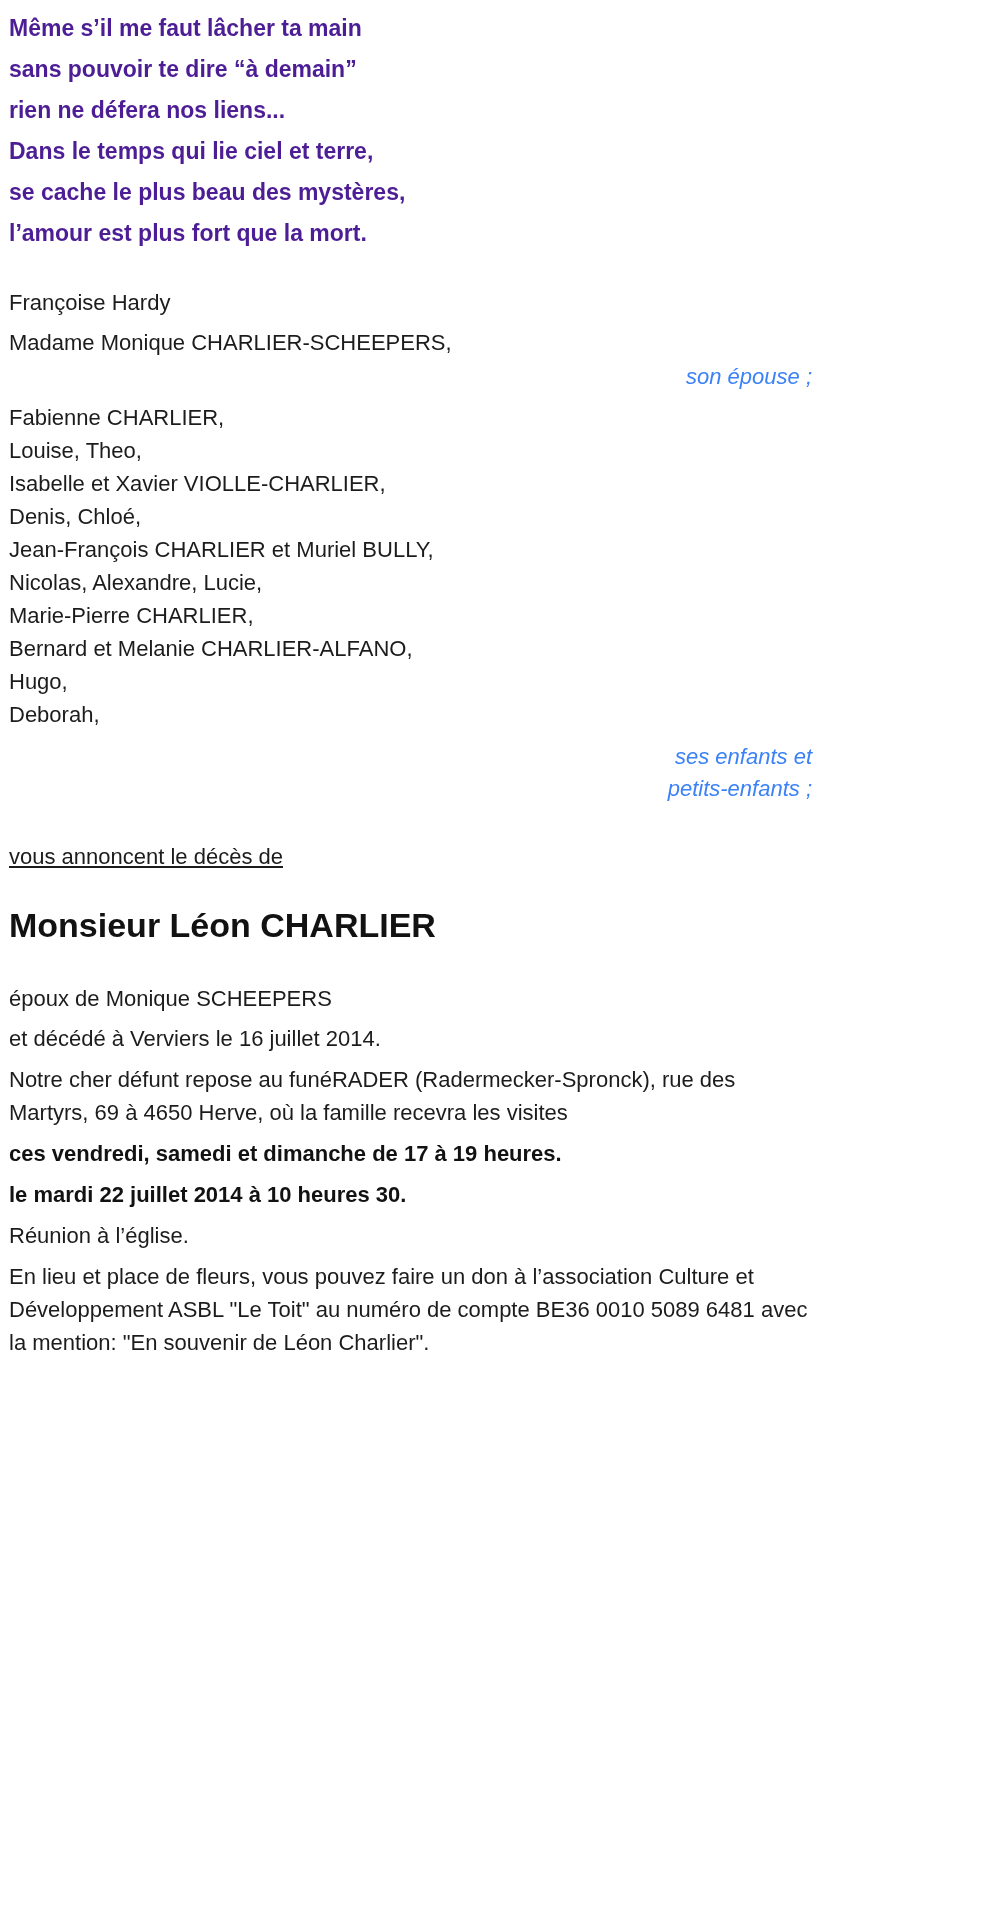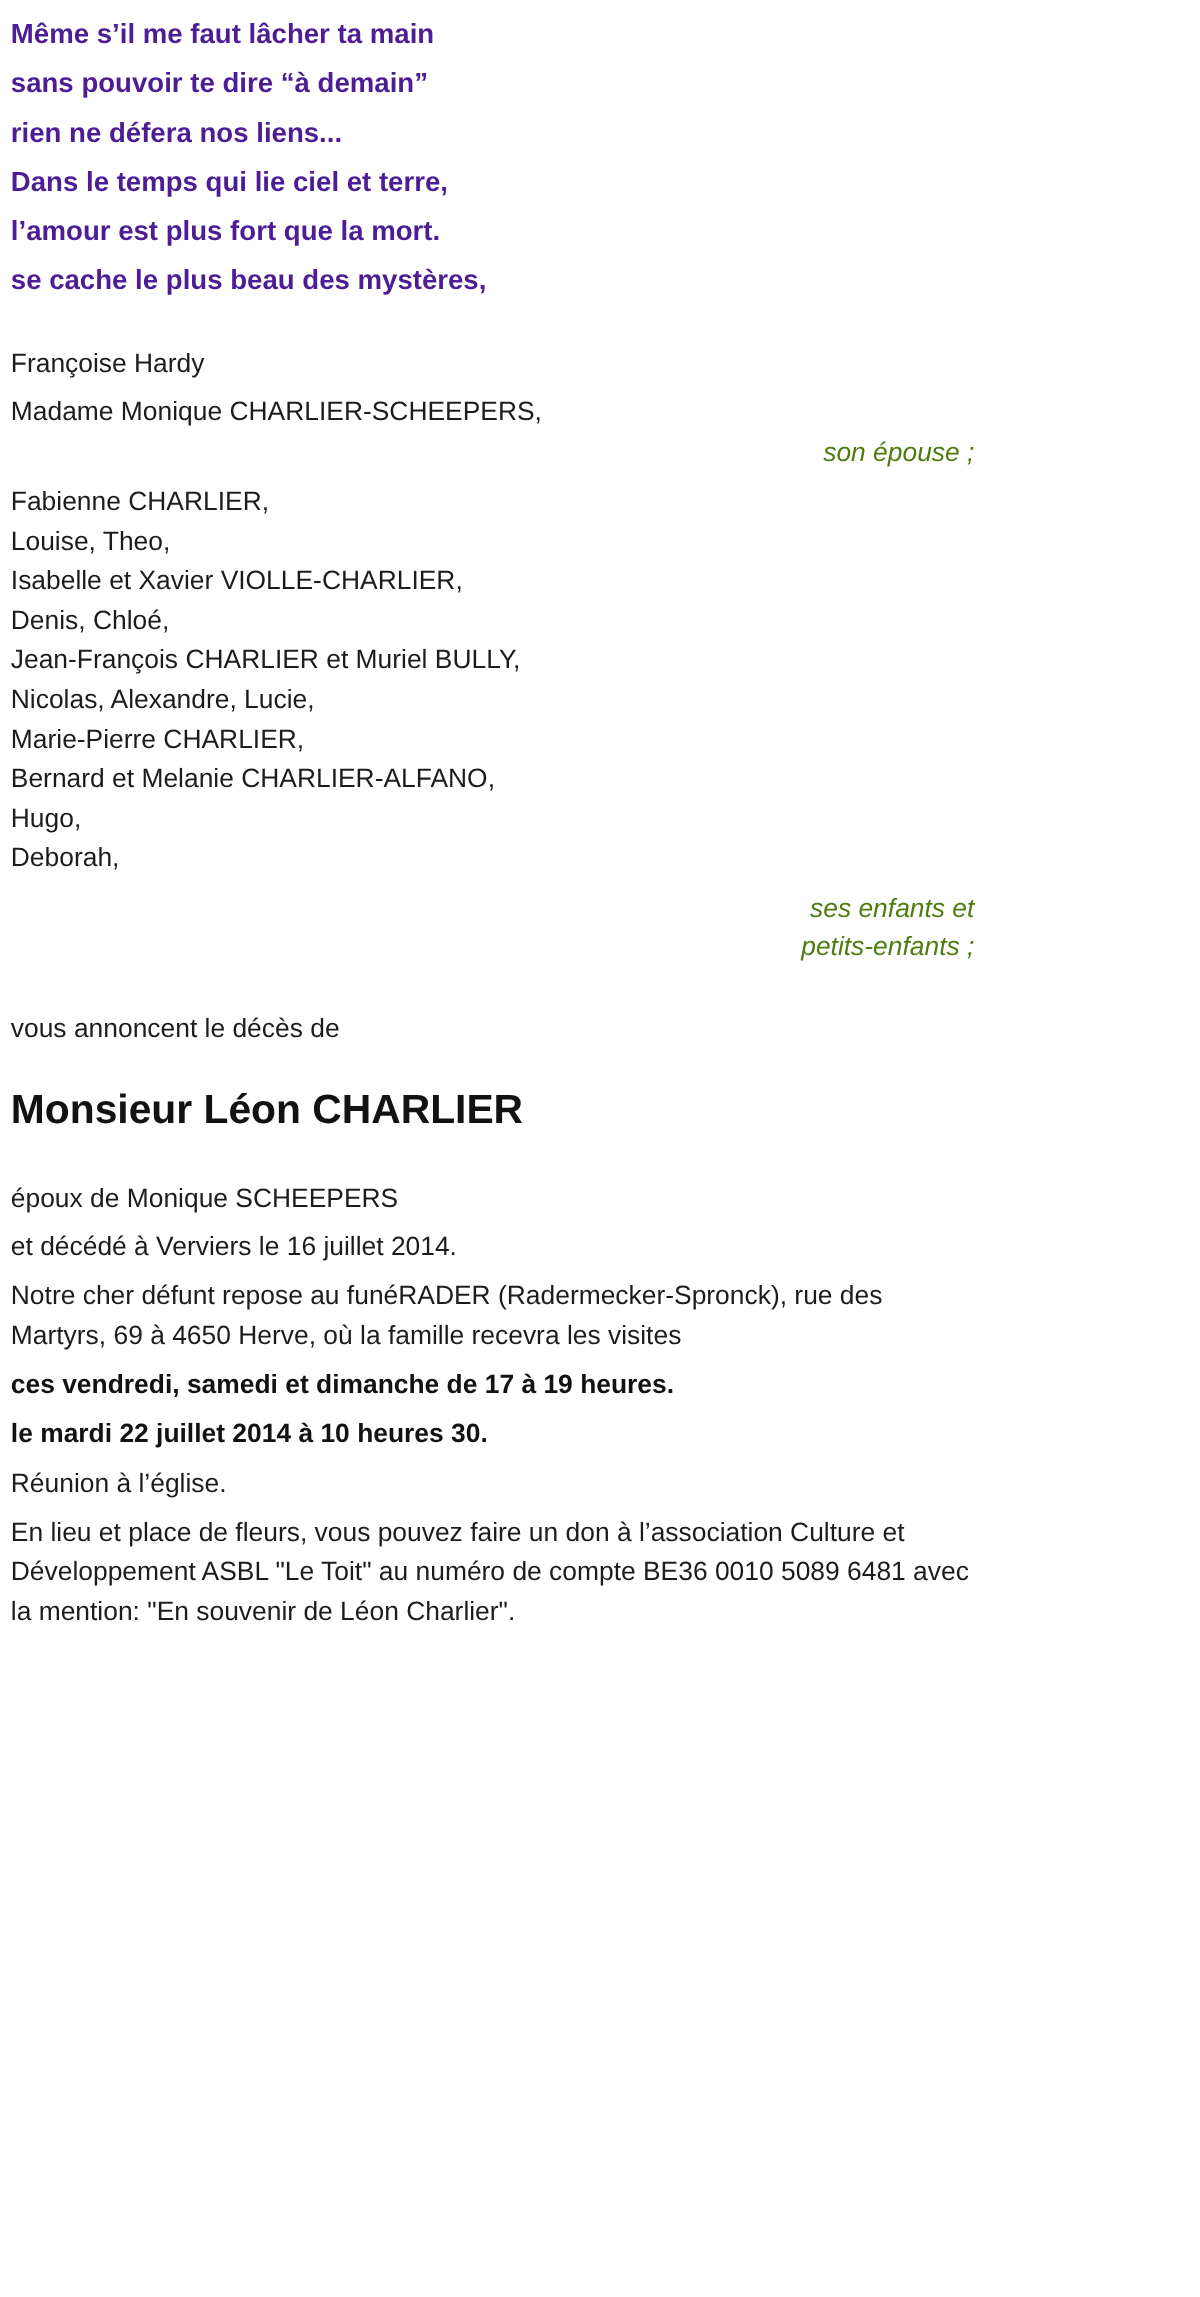--- a/index.html
+++ b/index.html
@@ -34,27 +34,27 @@
   .line {
     line-height: 33px;
   }
   .block {
     margin-top: 7px;
   }
   .right-italic {
     text-align: right;
     font-style: italic;
     line-height: 32px;
-    color: #4d7c0f;
+    color: #3b82f6;
   }
   .spouse-relation { margin-top: 2px; }
   .family-list { margin-top: 8px; }
   .family-relation { margin-top: 10px; }
   .relatives { margin-top: 12px; }
-  .announce { margin-top: 35px; line-height: 33px; }
+  .announce { margin-top: 35px; line-height: 33px; text-decoration: underline; }
   .deceased-name {
     margin: 32px 0 0 0;
     font-size: 34px;
     font-weight: 700;
     color: #121212;
     line-height: 40px;
   }
   .spouse-of { margin-top: 37px; line-height: 33px; }
   .birth { margin-top: 35px; line-height: 33px; }
   .death { margin-top: 7px; line-height: 33px; }
@@ -72,22 +72,22 @@
 </head>
 <body>
 
 <div class="doc">
 
   <div class="poem">
     <div class="poem-line">Même s’il me faut lâcher ta main</div>
     <div class="poem-line">sans pouvoir te dire “à demain”</div>
     <div class="poem-line">rien ne défera nos liens...</div>
     <div class="poem-line">Dans le temps qui lie ciel et terre,</div>
+    <div class="poem-line">se cache le plus beau des mystères,</div>
     <div class="poem-line">l’amour est plus fort que la mort.</div>
-    <div class="poem-line">se cache le plus beau des mystères,</div>
   </div>
 
   <div class="author">Françoise Hardy</div>
 
   <div class="line block">Madame Monique CHARLIER-SCHEEPERS,</div>
   <div class="right-italic spouse-relation">son épouse ;</div>
 
   <div class="family-list">
     <div class="line">Fabienne CHARLIER,</div>
     <div class="line">Louise, Theo,</div>

